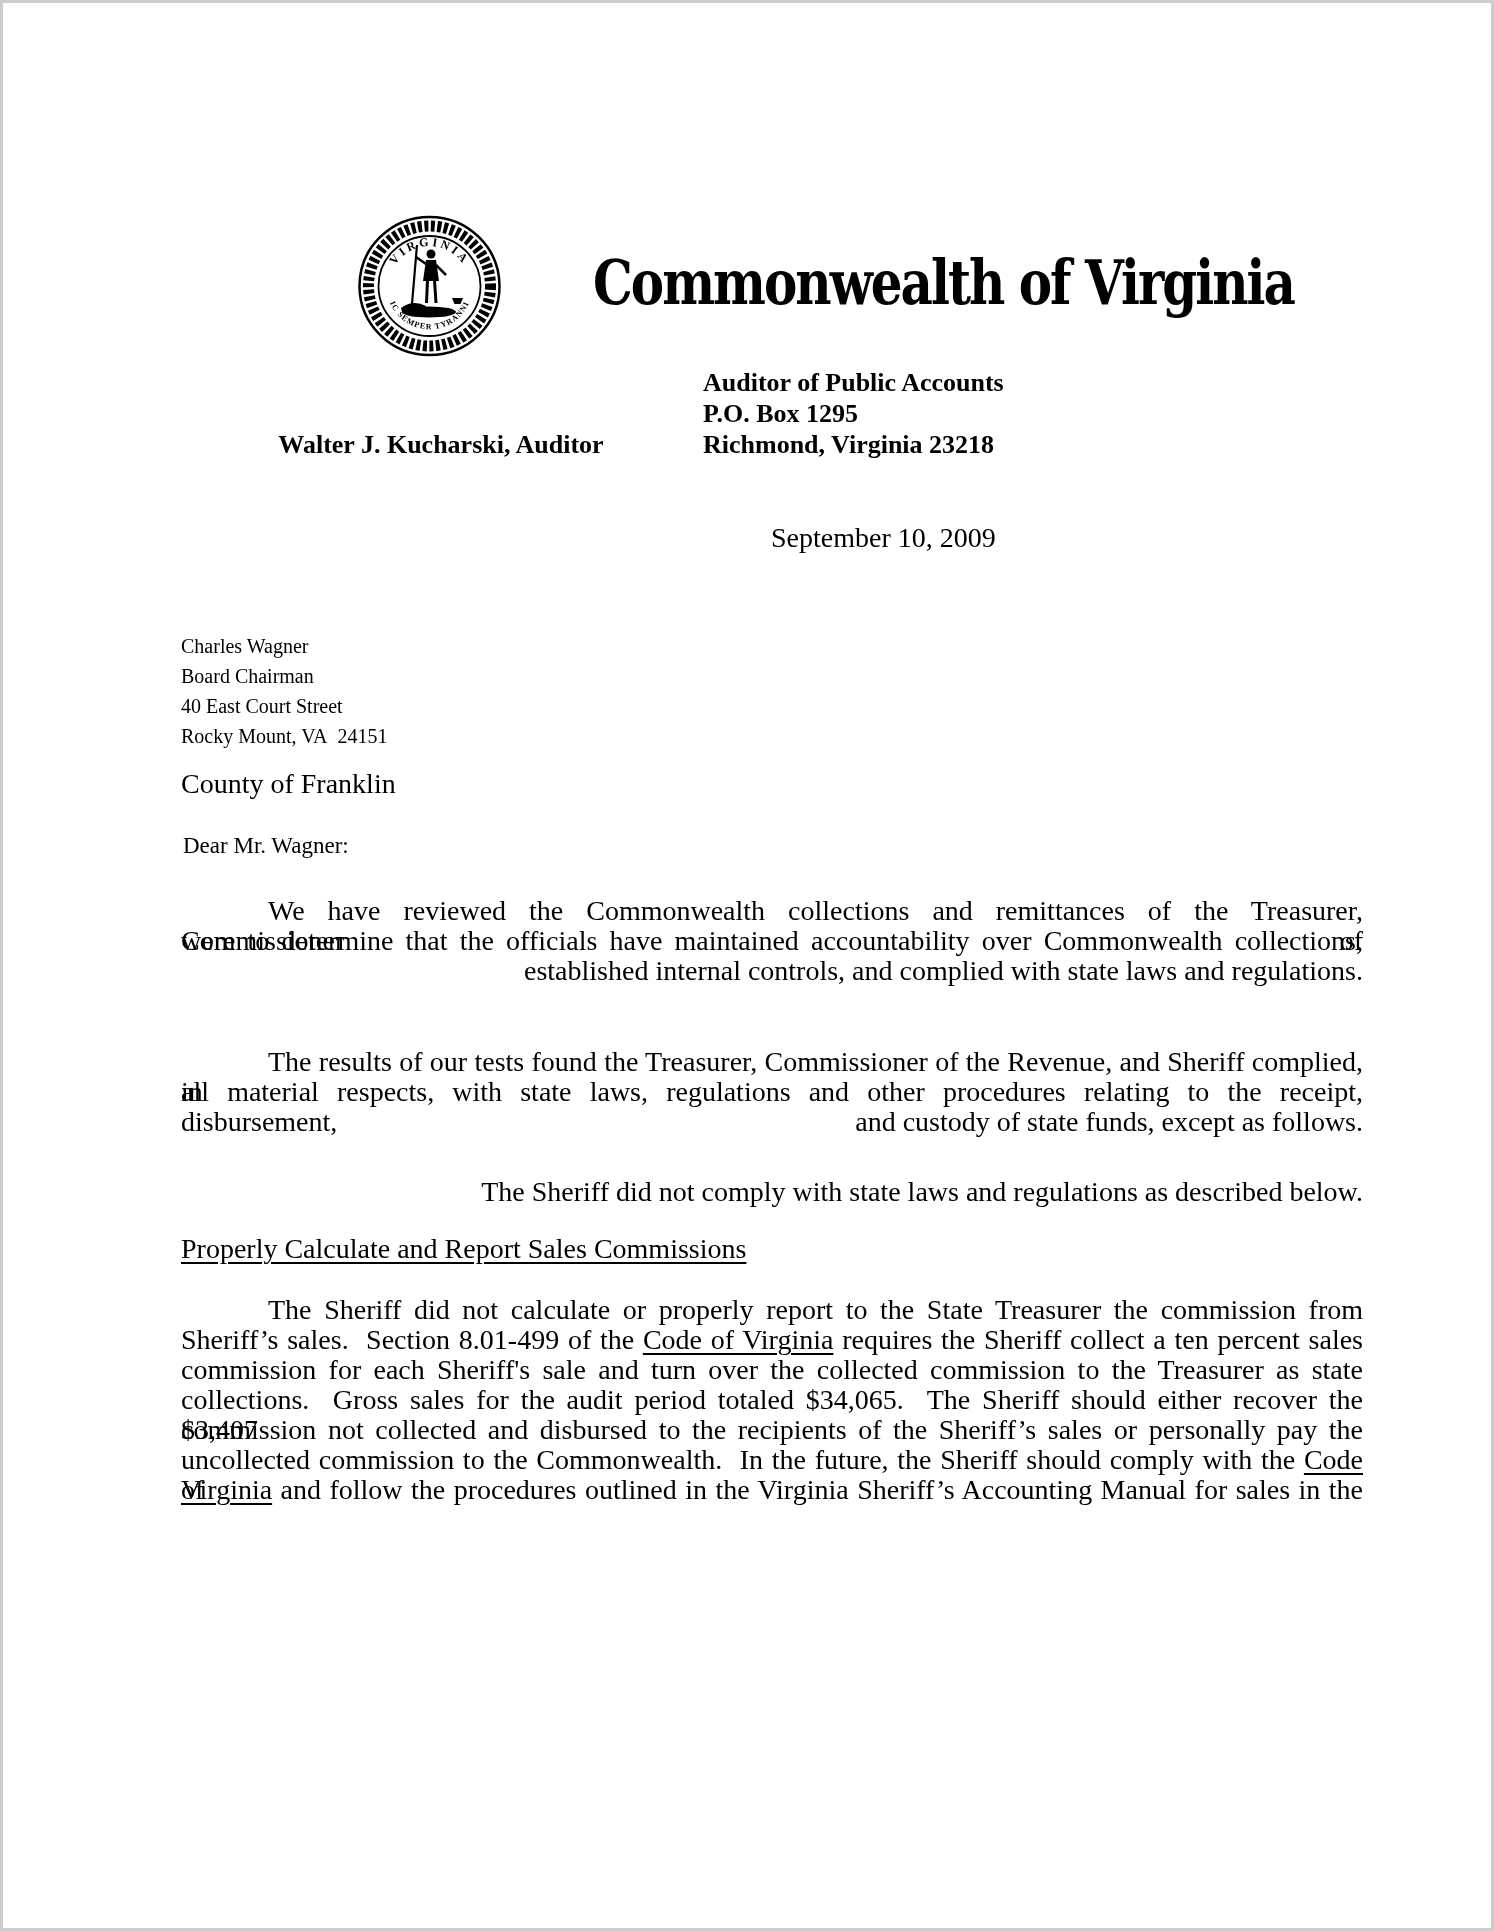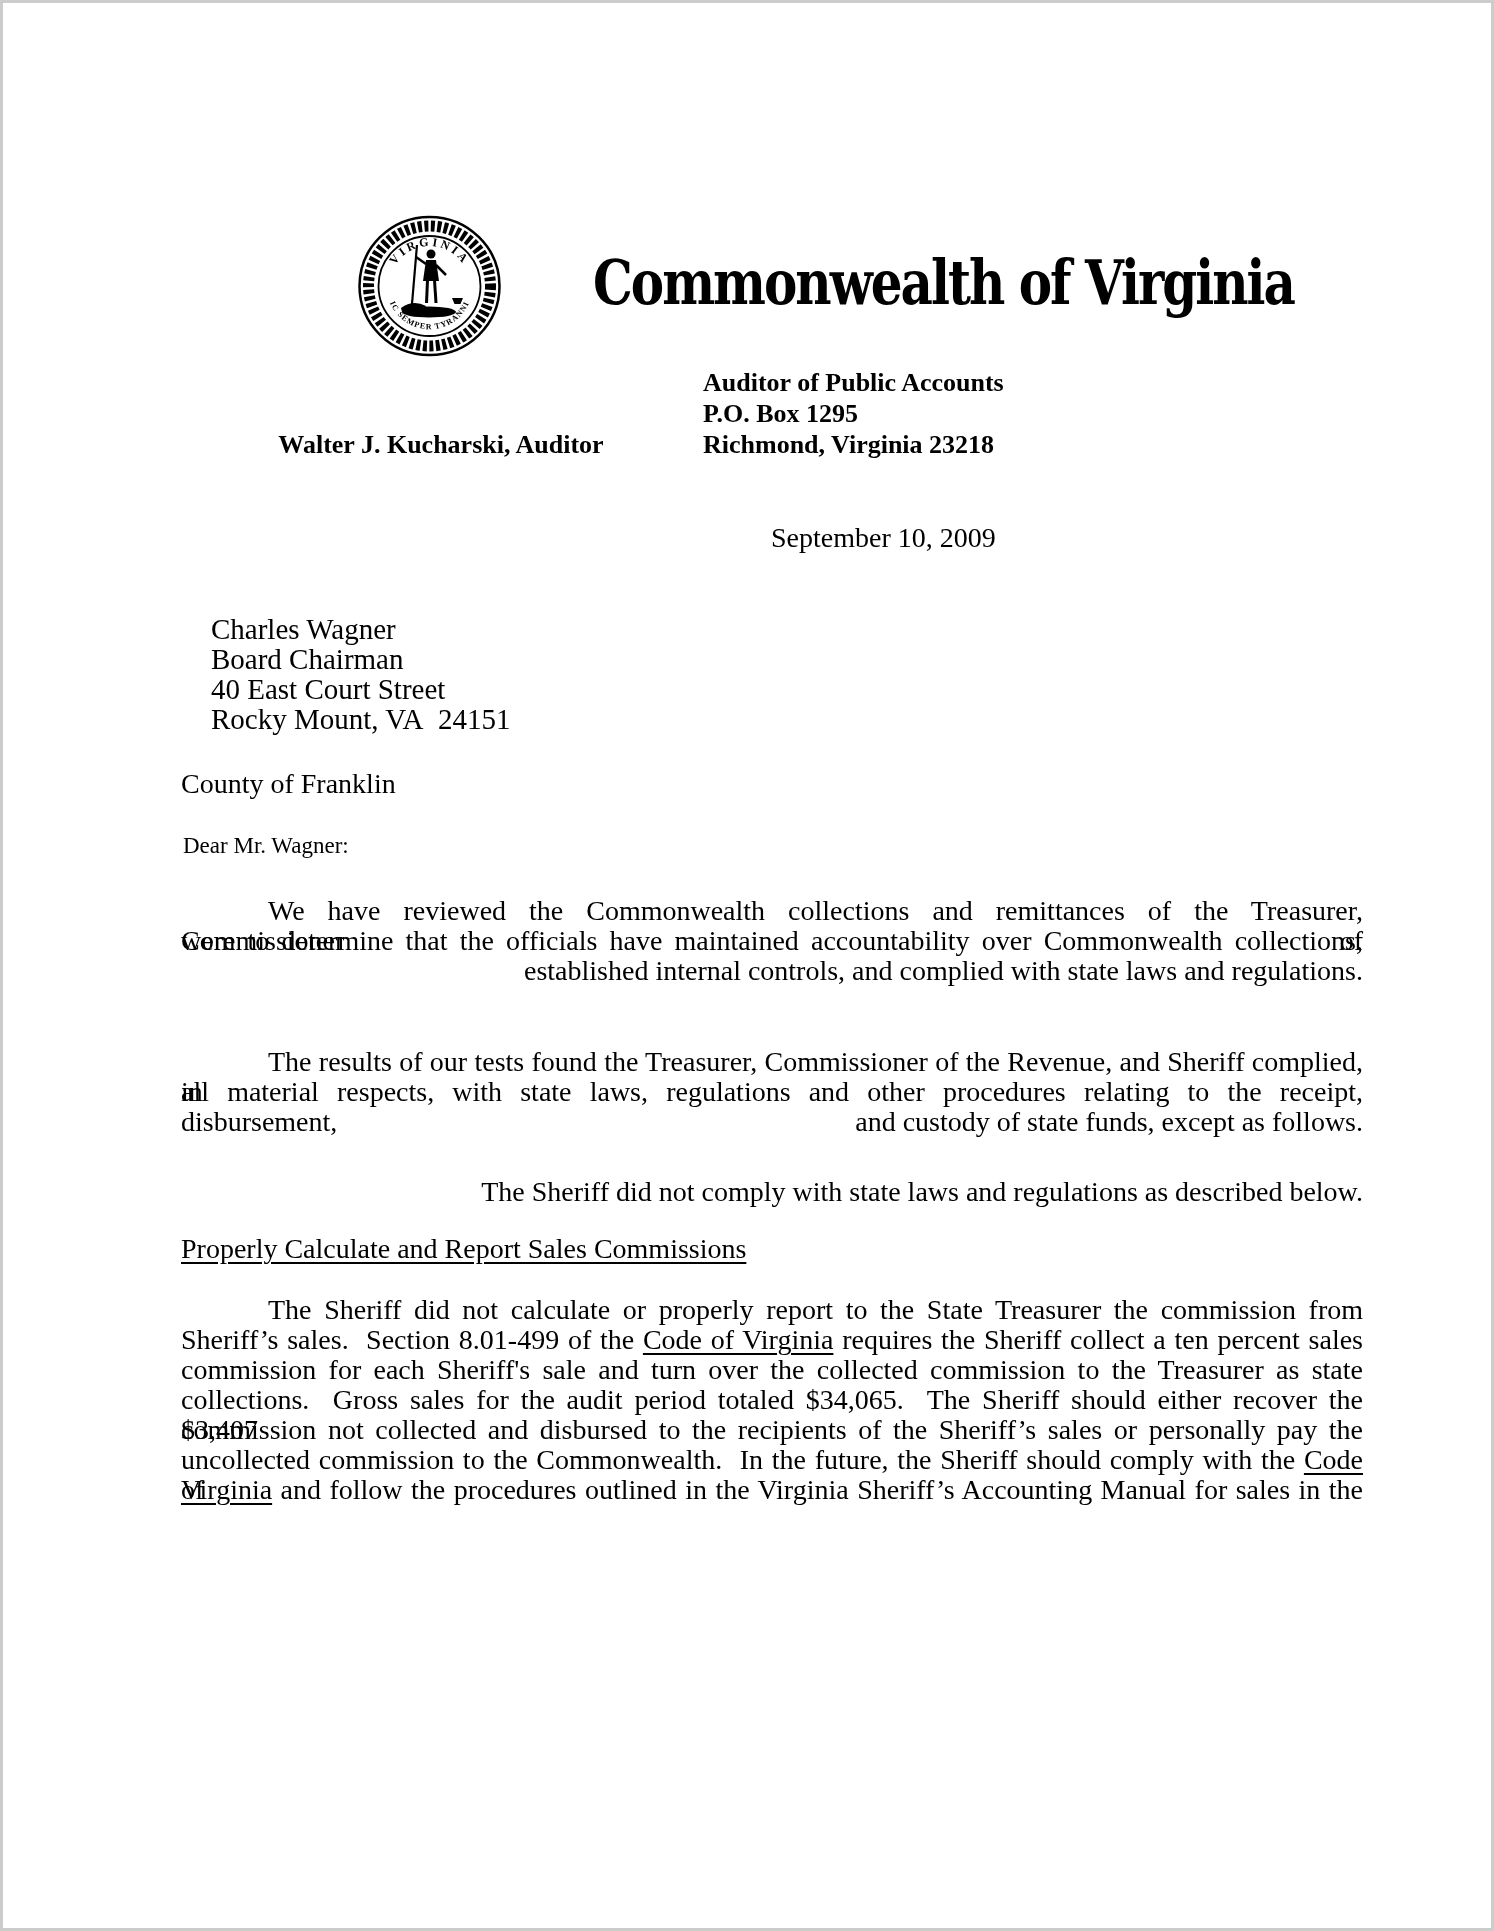--- a/index.html
+++ b/index.html
@@ -35,21 +35,21 @@
   }
   .auditor-name{
     left:172px;top:427px;width:532px;
     text-align:center;
     font-weight:bold;
     font-size:26px;line-height:30px;
   }
 
   
   .date-line{left:768px;top:520px;font-size:28px;line-height:30px;}
-  .addr-block{left:178px;top:611px;font-size:29px;line-height:30px;margin-left:30px;}
+  .addr-block{left:178px;top:628px;font-size:20px;line-height:30px;}
   .locality{left:178px;top:766px;font-size:28px;line-height:30px;}
   .salutation{left:180px;top:828px;font-size:23px;line-height:30px;}
 
   .para{left:178px;width:1182px;font-size:28px;}
   .p1{top:893px;}
   .p2{top:1044px;}
   .p3{top:1174px;}
   .p4{top:1292px;}
   .finding-heading{
     left:178px;top:1231px;

